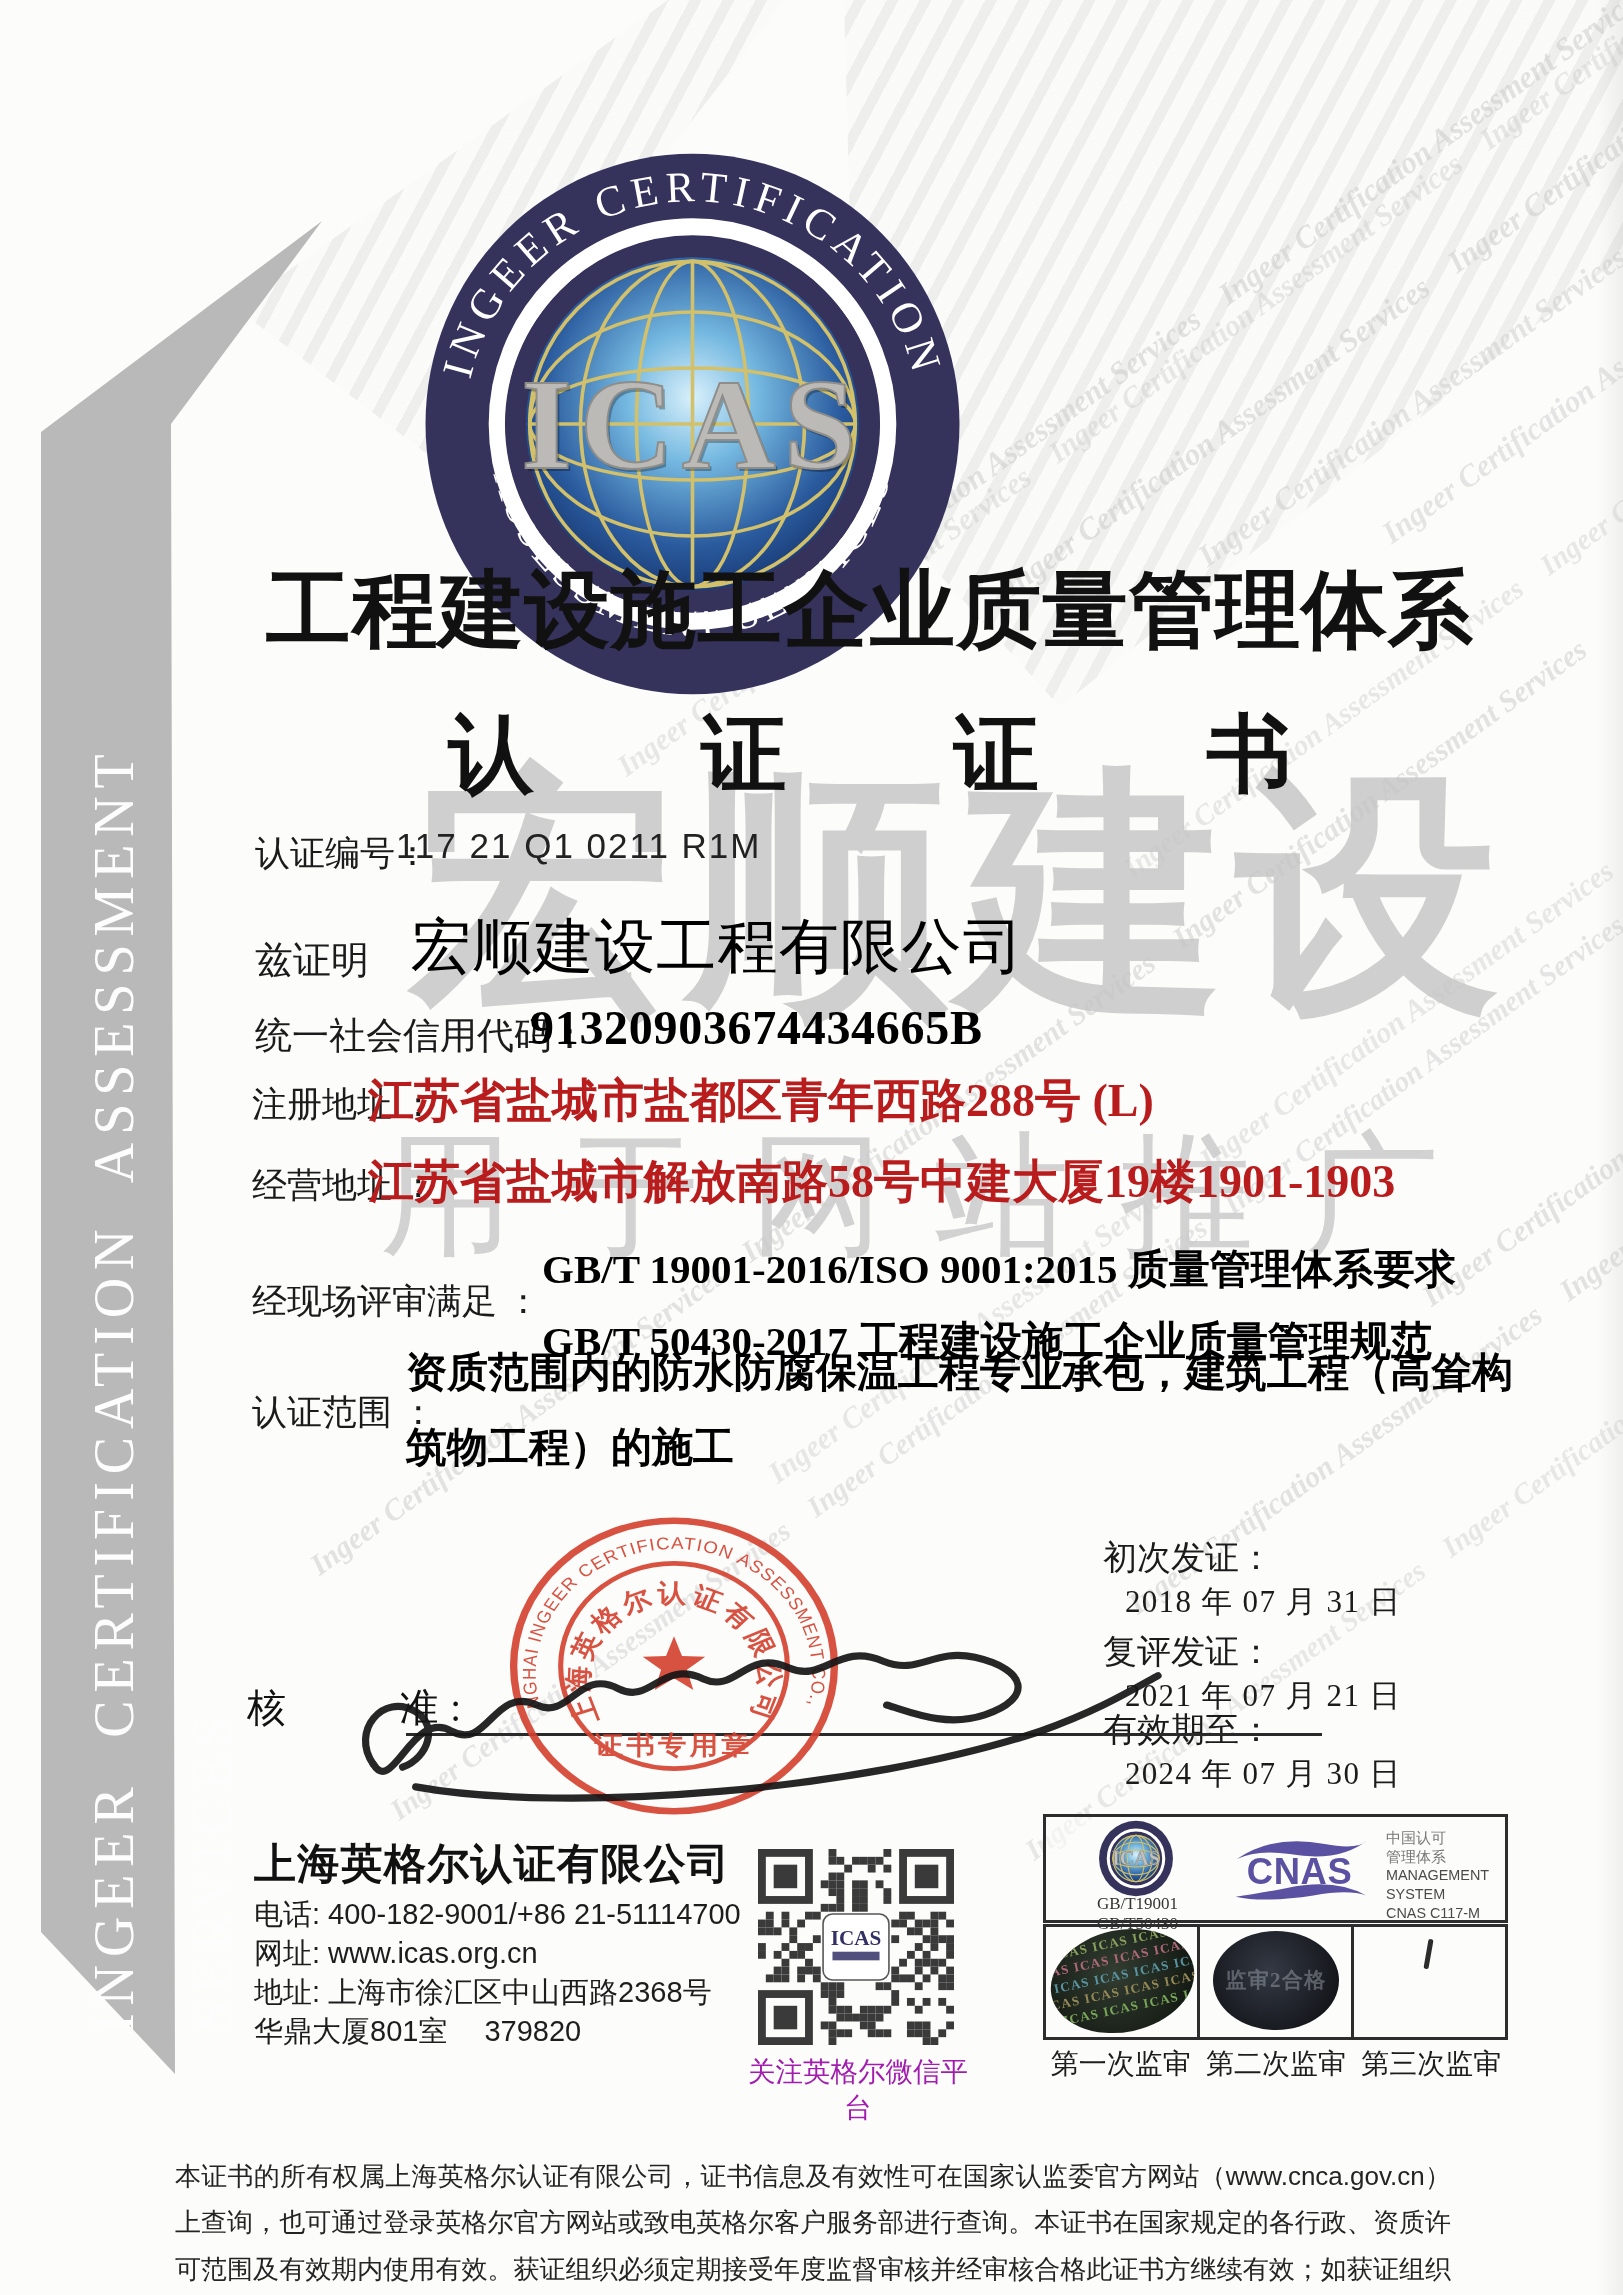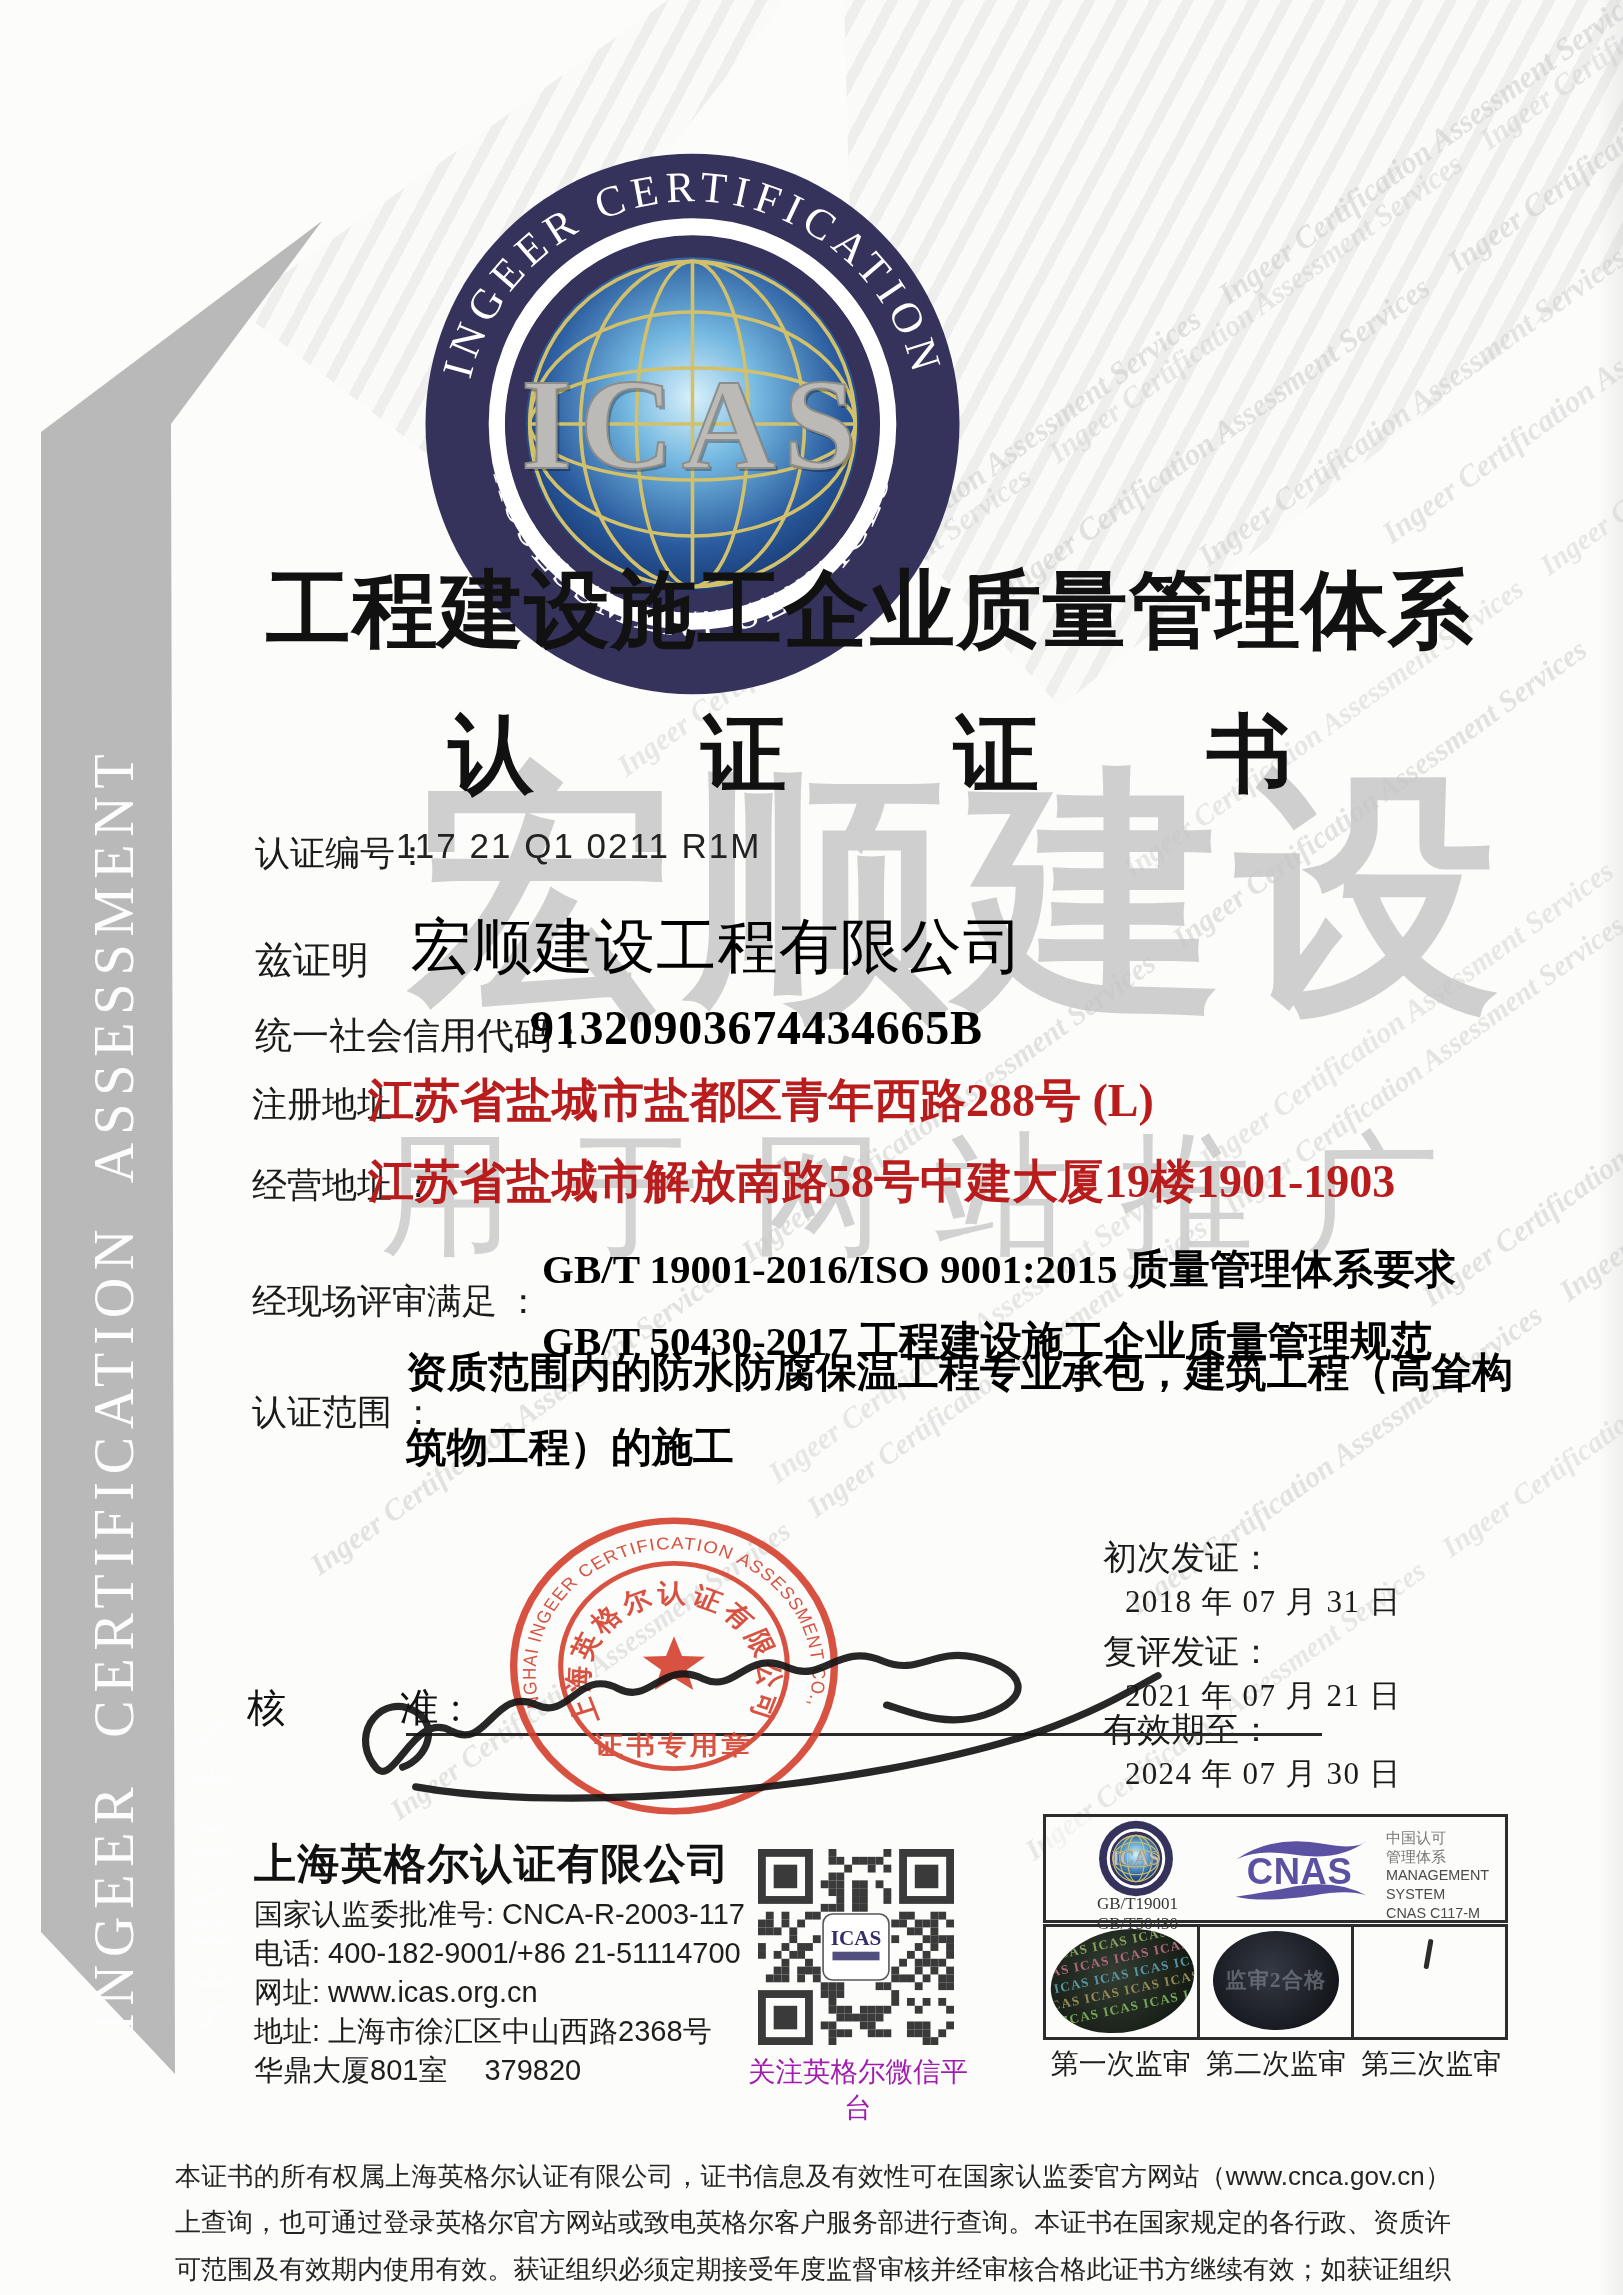--- a/index.html
+++ b/index.html
@@ -230,21 +230,20 @@
   <svg class="sig-svg" width="871" height="242" viewBox="0 0 1330 370">
     <g stroke="#161616" stroke-width="11" fill="none" stroke-linecap="round" opacity=".92">
       <path d="M 30,295 C -5,245 45,185 95,215 C 130,236 115,285 75,300"></path>
       <path d="M 30,295 C 60,345 90,210 150,245 C 205,275 215,175 280,205 C 330,228 345,148 405,180 C 455,205 470,135 535,165 C 585,188 600,118 665,148 C 720,172 740,108 810,138 C 865,160 885,118 950,132 C 1030,150 1040,195 965,220 C 905,240 850,215 815,205"></path>
       <path d="M 95,330 C 330,372 780,335 1050,245 C 1135,215 1185,185 1230,160"></path>
     </g>
   </svg>
 
   <div class="issuer-name">上海英格尔认证有限公司</div>
   <div class="issuer-lines">
-    <div>国家认监委批准号: CNCA-R-2003-117</div>
     <div>电话: 400-182-9001/+86 21-51114700</div>
     <div>网址: www.icas.org.cn</div>
     <div>地址: 上海市徐汇区中山西路2368号</div>
     <div>华鼎大厦801室　 379820</div>
   </div>
 
   <div class="qr-wrap">
     <svg id="qr-svg" width="196" height="196" viewBox="0 0 250 250">
         <rect x="90" y="0" width="10" height="10" fill="#3a3a3a"></rect>
         <rect x="160" y="0" width="10" height="10" fill="#3a3a3a"></rect>

